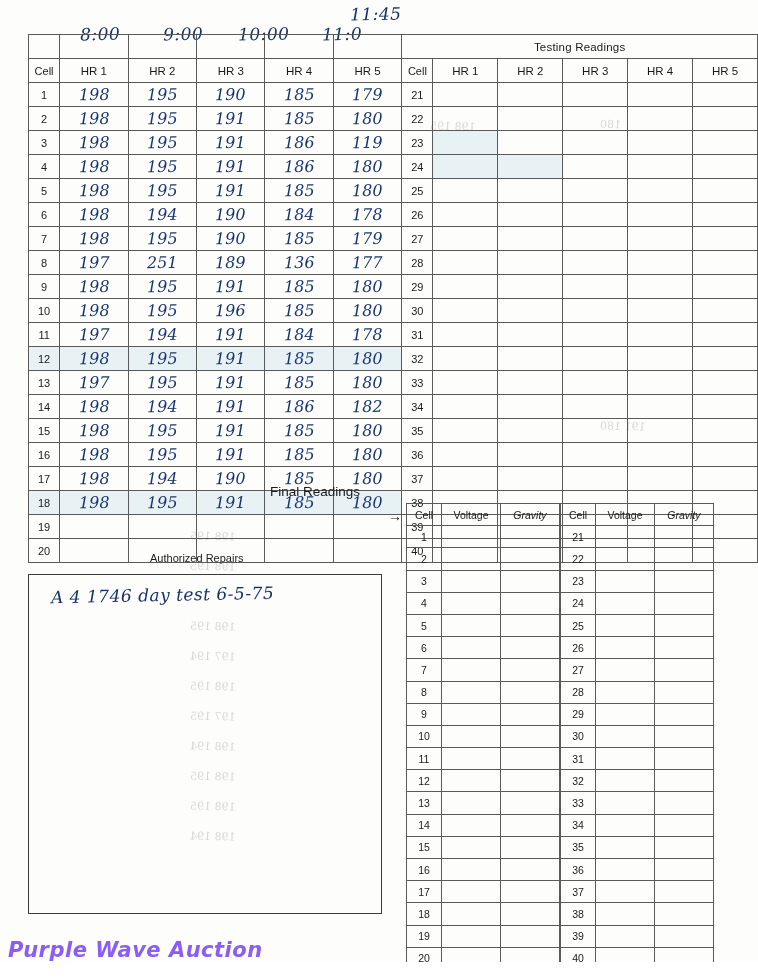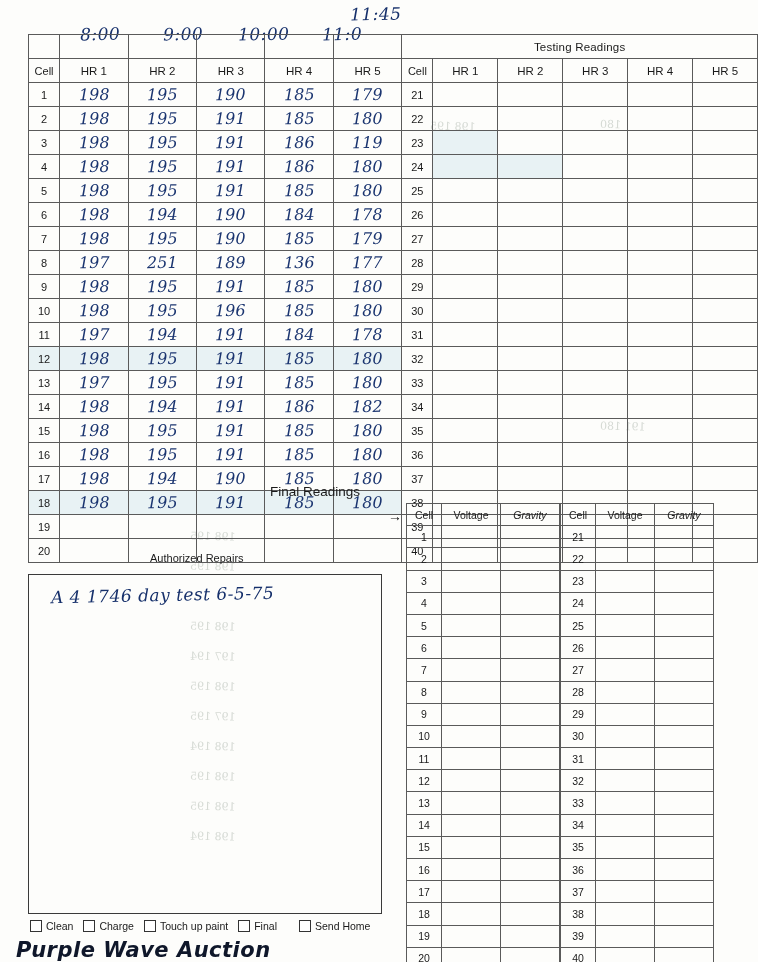--- a/index.html
+++ b/index.html
@@ -178,27 +178,27 @@
     font-size: 11px;
     transform: scaleX(-1) rotate(-1deg);
     opacity: 0.75;
     pointer-events: none;
     white-space: nowrap;
   }
 
   
   #footer-logo {
     position: absolute;
-    left: 16px;
+    left: 8px;
     top: 938px;
     font-family: "DejaVu Sans", sans-serif;
     font-weight: bold;
     font-style: italic;
     font-size: 21px;
-    color: #0f172a;
+    color: #8b5cf6;
     letter-spacing: 0.5px;
   }
   #footer-bar {
     position: absolute;
     left: 0;
     top: 962px;
     width: 758px;
     height: 18px;
     background: #ffffff;
   }
@@ -559,42 +559,20 @@
     </table>
 
   <div id="final-readings-label">Final Readings</div>
   <div id="final-readings-arrow">→</div>
 
   <div id="authorized-repairs-title">Authorized Repairs</div>
   <div id="repairs-box">
     <span class="hw" id="repairs-note">A 4 1746   day test 6-5-75</span>
   </div>
 
-  <div id="checkbox-row">
-    <div class="cb-item">
-      <span class="box"></span>
-      <span>Clean</span>
-    </div>
-    <div class="cb-item">
-      <span class="box"></span>
-      <span>Charge</span>
-    </div>
-    <div class="cb-item">
-      <span class="box"></span>
-      <span>Touch up paint</span>
-    </div>
-    <div class="cb-item">
-      <span class="box"></span>
-      <span>Final</span>
-    </div>
-    <div class="cb-item" style="margin-left:12px;">
-      <span class="box"></span>
-      <span>Send Home</span>
-    </div>
-  </div>
 
   <table class="tbl lowtbl" id="lower-left-table">
     <tbody>
         <tr>
       <th class="c-cell">Cell</th>
       <th class="c-volt">Voltage</th>
       <th class="c-grav">Gravity</th>
     </tr>
     <tr>
           <td>1</td>

